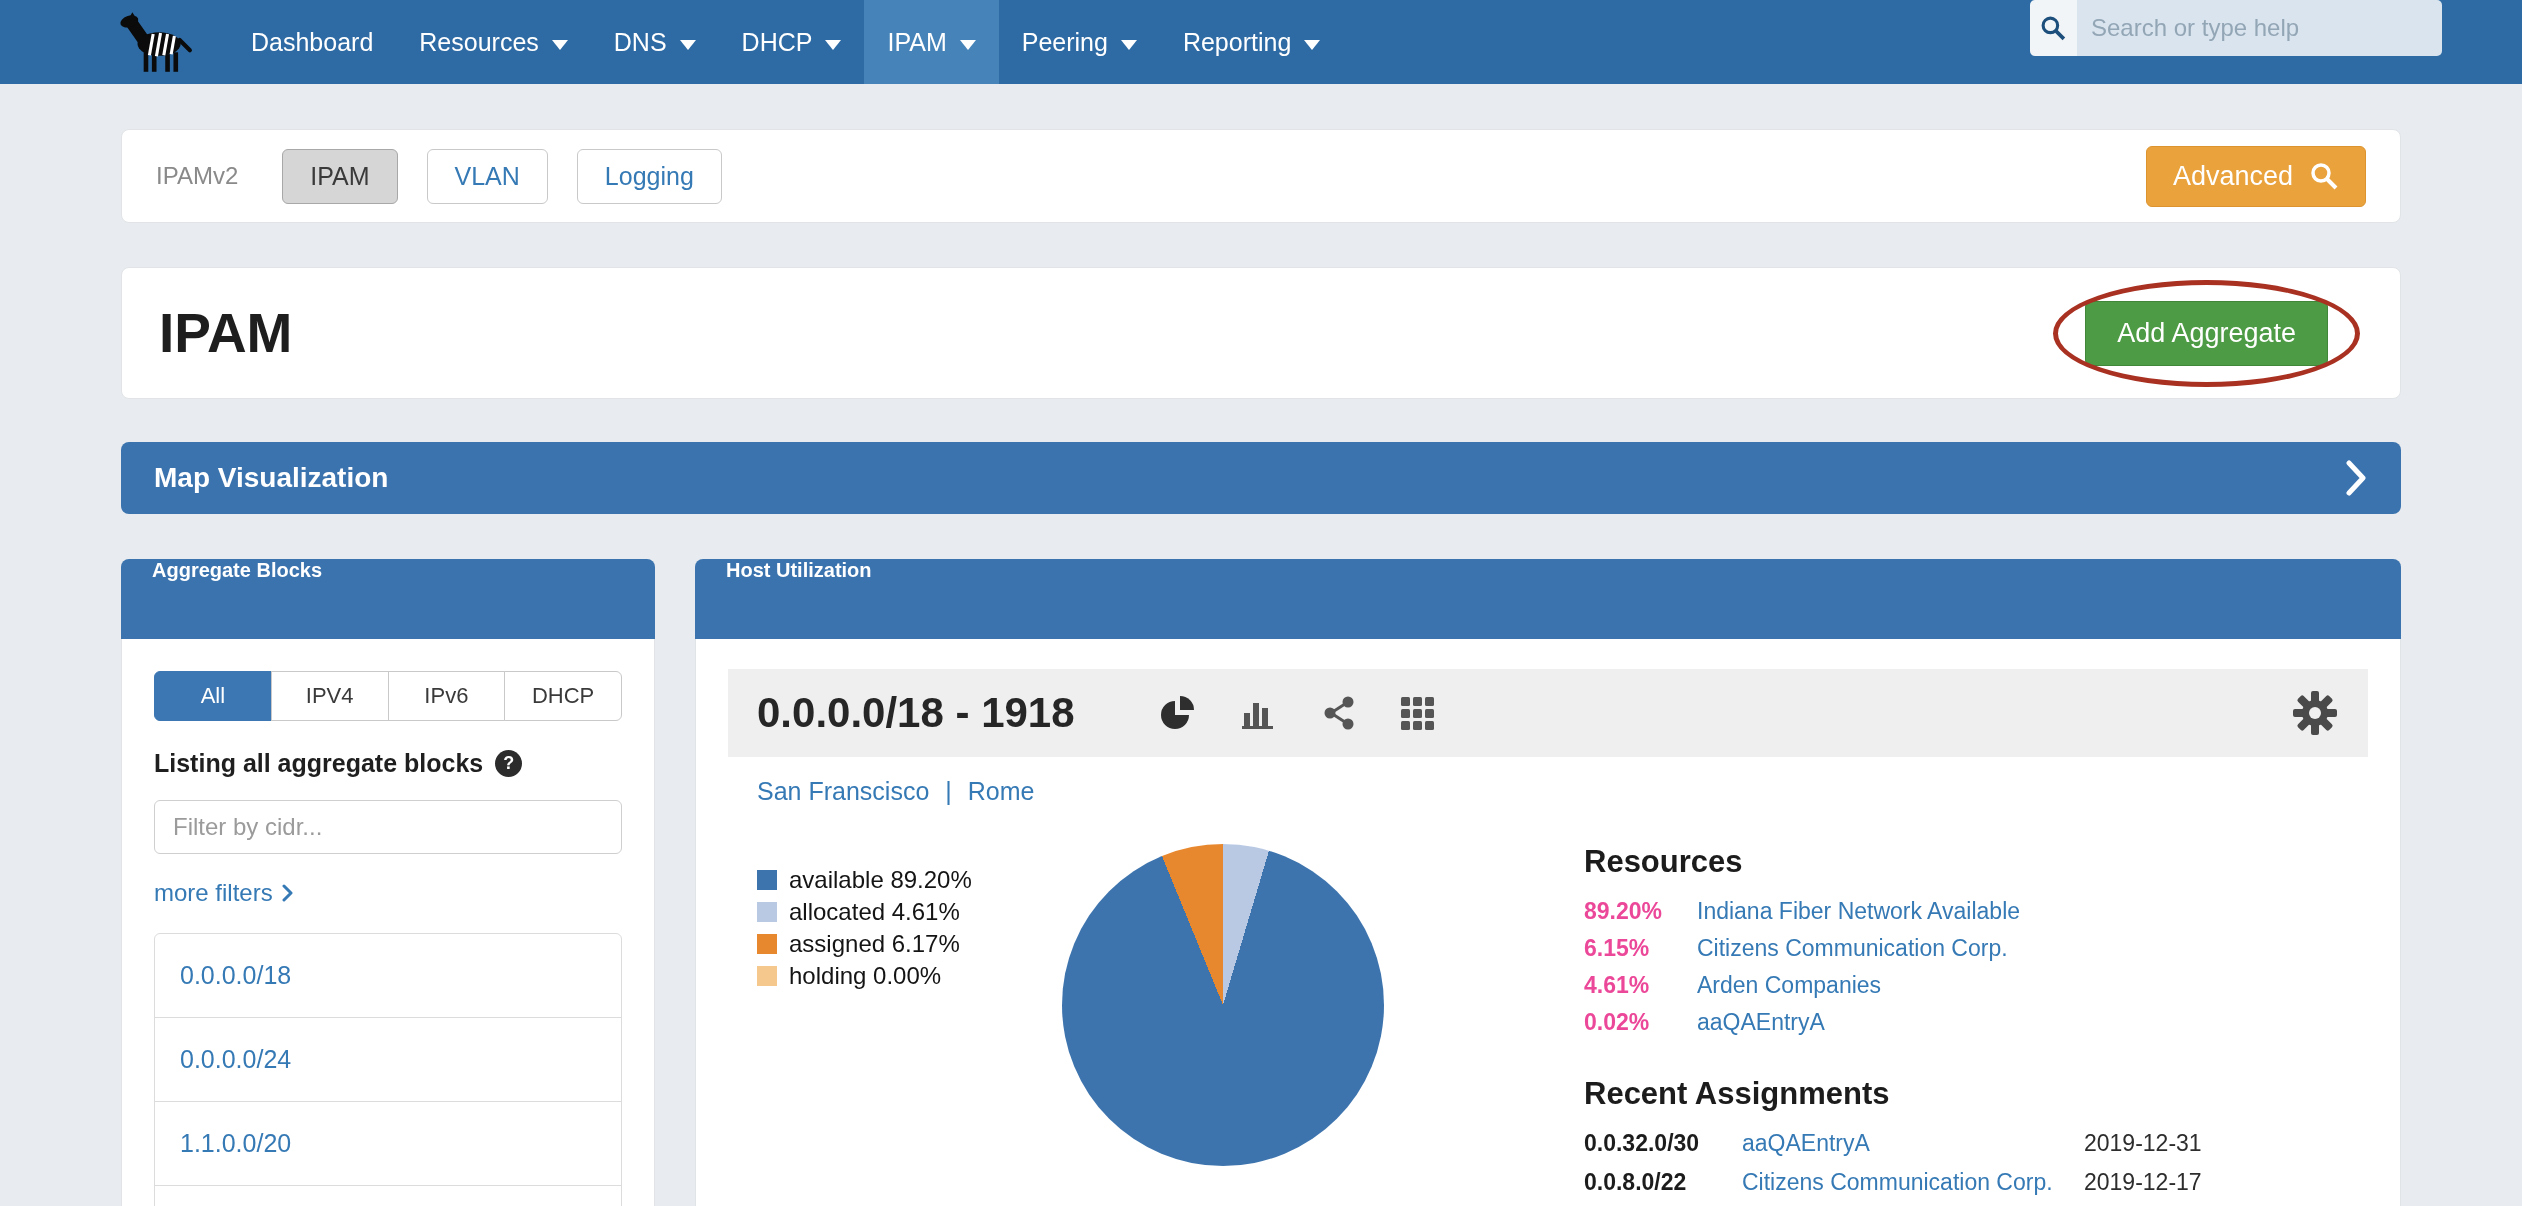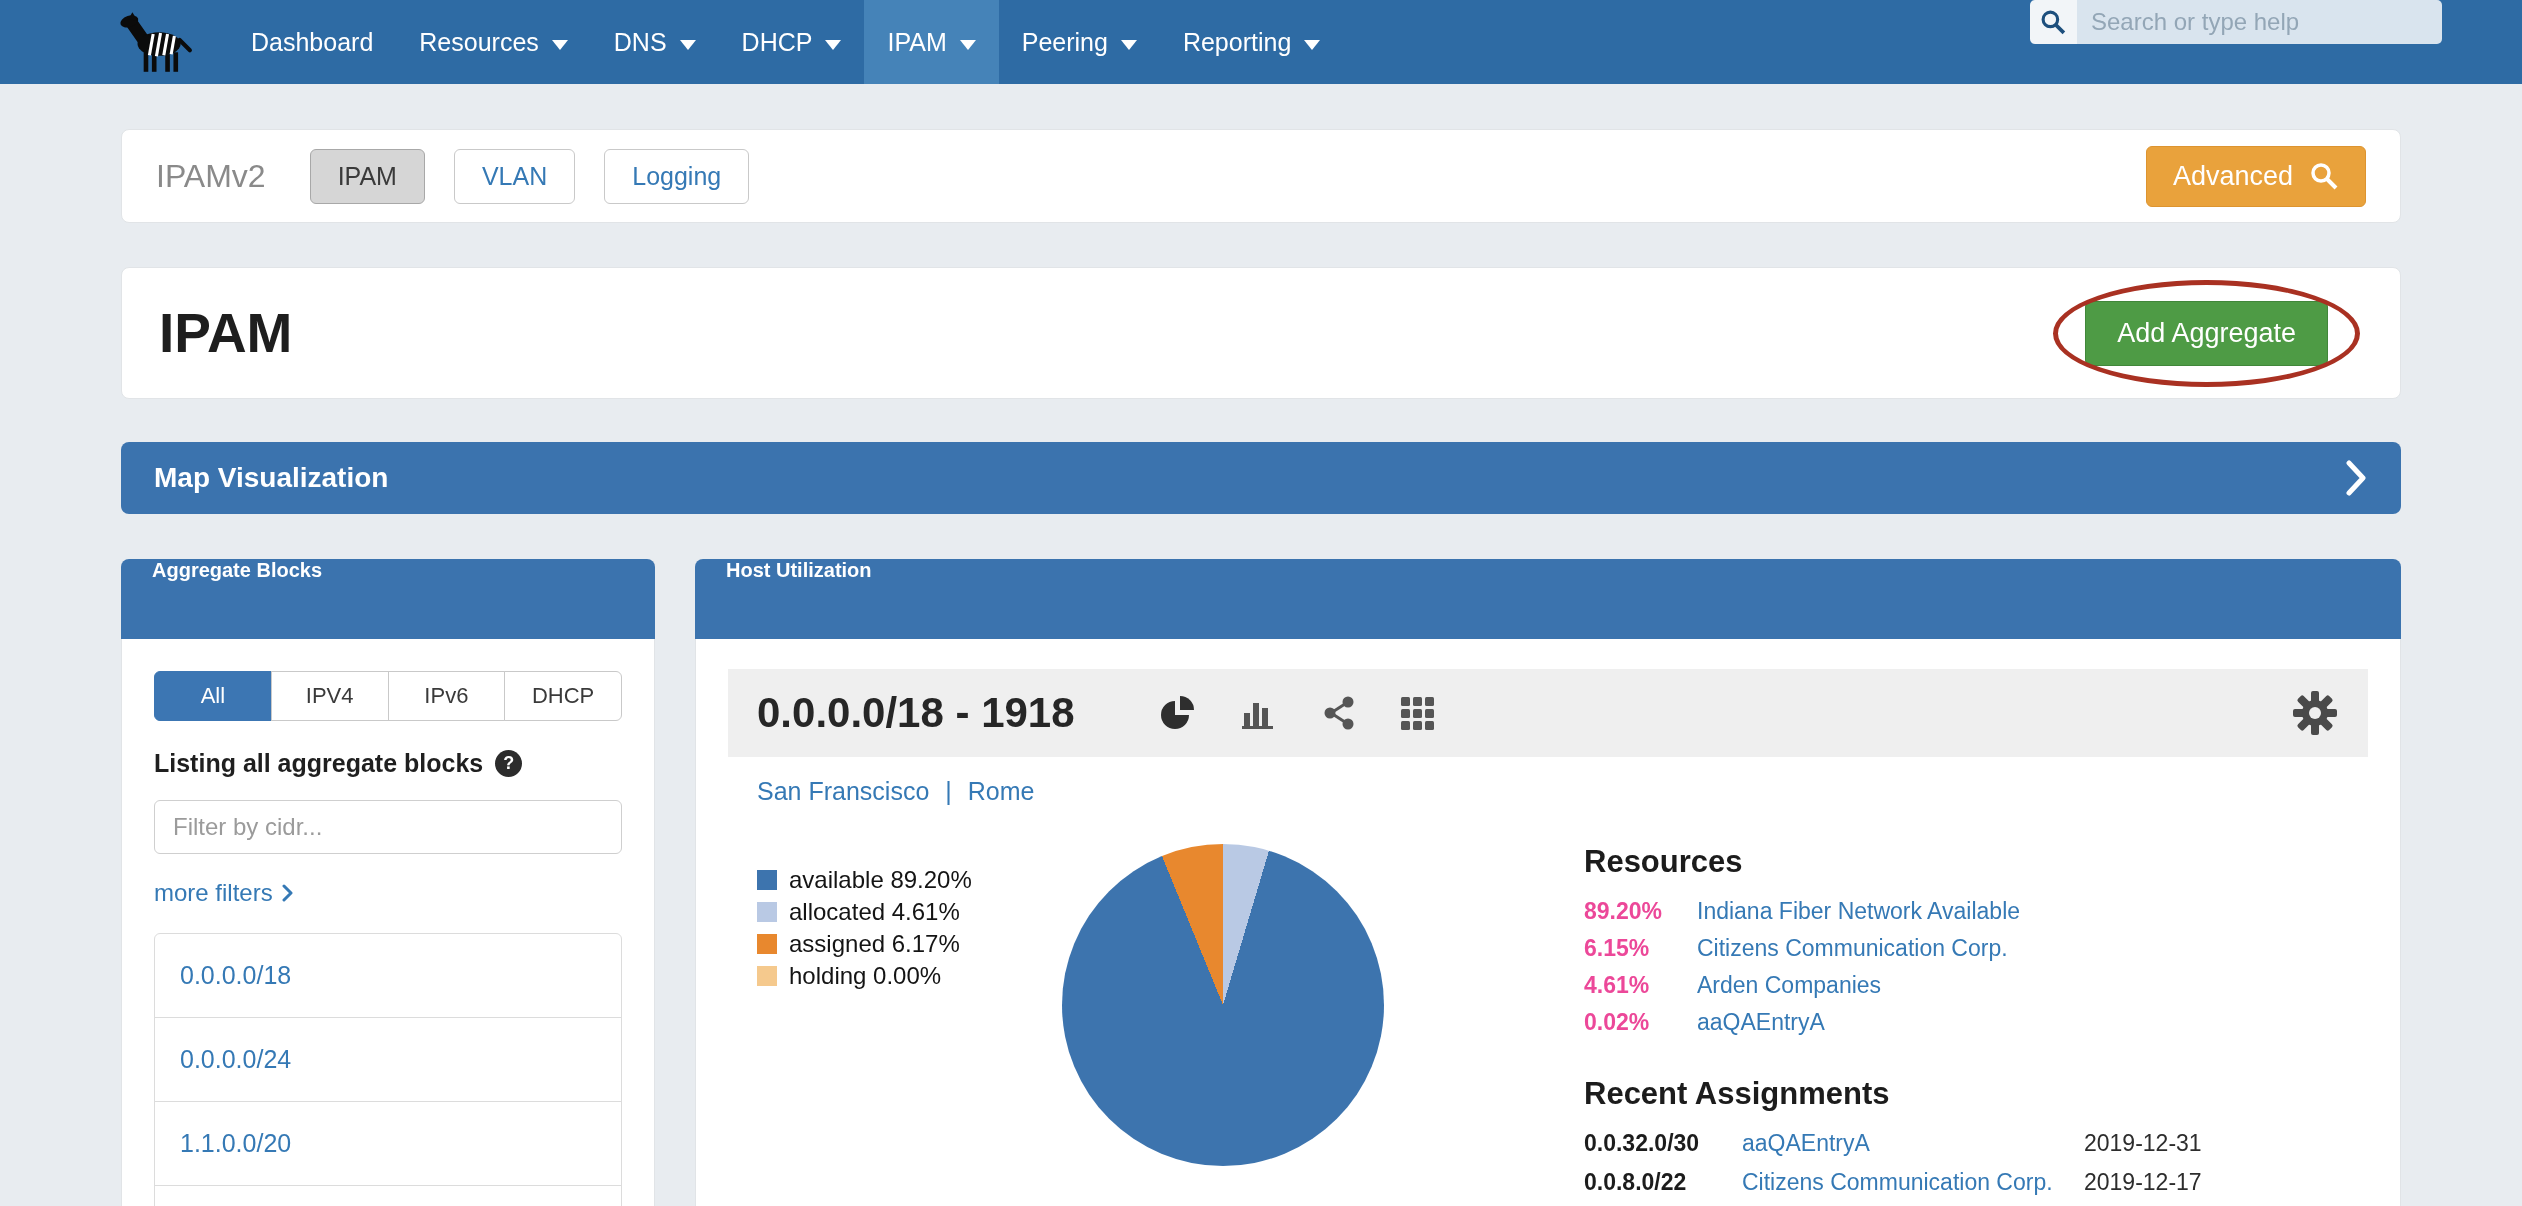--- a/index.html
+++ b/index.html
@@ -10,32 +10,32 @@
     font-family: "Liberation Sans", sans-serif;
   }
   a { text-decoration: none; }
 
   
   .topnav { height: 84px; background: #2e6ba4; display: flex; padding-left: 118px; }
   .logo { margin-right: 34px; display: flex; align-items: center; cursor: pointer; }
   .topnav-item { height: 84px; display: flex; align-items: center; padding: 0 23px; color: #fff; font-size: 25px; cursor: pointer; white-space: nowrap; }
   .topnav-item.active { background: #4583b8; }
   .caret { width: 0; height: 0; border-left: 8px solid transparent; border-right: 8px solid transparent; border-top: 10px solid #fff; margin-left: 13px; margin-top: 5px; display: inline-block; }
-  .search { margin-left: auto; margin-right: 80px; display: flex; height: 44px; width: 412px; border-radius: 5px; overflow: hidden; }
+  .search { margin-left: auto; margin-right: 80px; display: flex; height: 56px; width: 412px; border-radius: 5px; overflow: hidden; }
   .search-icon-box { width: 47px; background: #f2f5f8; display: flex; align-items: center; justify-content: center; cursor: pointer; flex: none; }
   .search input { flex: 1; min-width: 0; border: 0; background: #d9e4ee; padding: 0 14px; font-size: 24px; color: #2b2b2b; font-family: inherit; }
   .search input::placeholder { color: #93a6b6; }
 
   
   .content { padding: 45px 121px 0; }
   .card { background: #fff; border: 1px solid #e1e4e7; border-radius: 8px; }
 
   
   .toolbar { height: 94px; display: flex; align-items: center; padding: 0 34px; margin-bottom: 44px; }
-  .toolbar-title { color: #8a8a8a; font-size: 32px; margin-right: 44px; }
+  .toolbar-title { color: #8a8a8a; font-size: 24px; margin-right: 44px; }
   .tbtn { font-family: inherit; font-size: 25px; padding: 12px 27px; border-radius: 6px; background: #fff; border: 1px solid #c9c9c9; color: #3579b5; margin-right: 29px; cursor: pointer; }
   .tbtn.active { background: #d6d6d6; border-color: #a8a8a8; color: #3a3a3a; }
   .advanced { margin-left: auto; display: flex; align-items: center; gap: 16px; background: #e9a23c; border: 1px solid #dd9430; color: #fff; font-size: 27px; font-family: inherit; padding: 14px 26px; border-radius: 6px; cursor: pointer; justify-content: space-between; }
 
   
   .page-head { height: 132px; display: flex; align-items: center; padding: 0 37px; margin-bottom: 43px; }
   .page-head h1 { font-size: 55px; margin: 0; color: #1e1e1e; font-weight: 700; }
   .add-wrap { margin-left: auto; position: relative; margin-right: 35px; }
   .add-btn { background: #4e9b45; border: 1px solid #41873a; color: #fff; font-size: 27px; font-family: inherit; padding: 16px 31px; border-radius: 6px; cursor: pointer; }
   .annotation { position: absolute; left: -32px; right: -32px; top: -21px; bottom: -21px; border: 5px solid #a93122; border-radius: 50%; pointer-events: none; }

